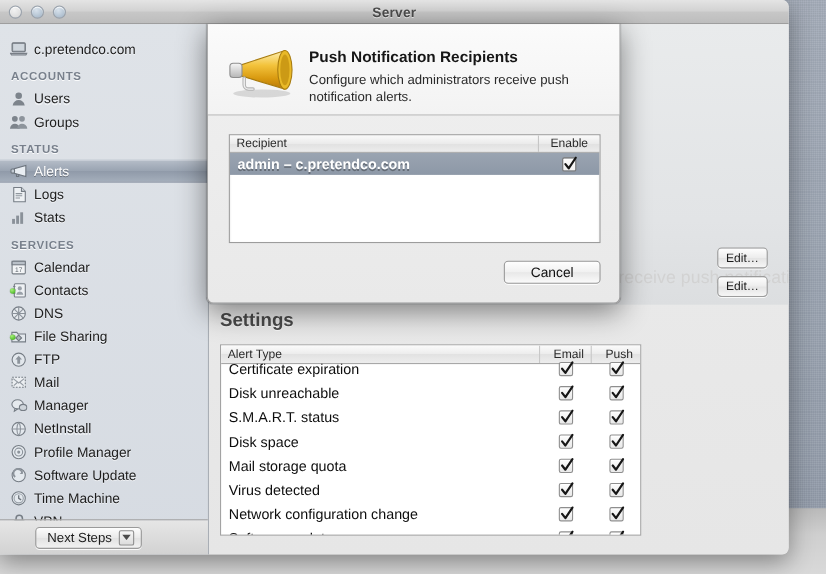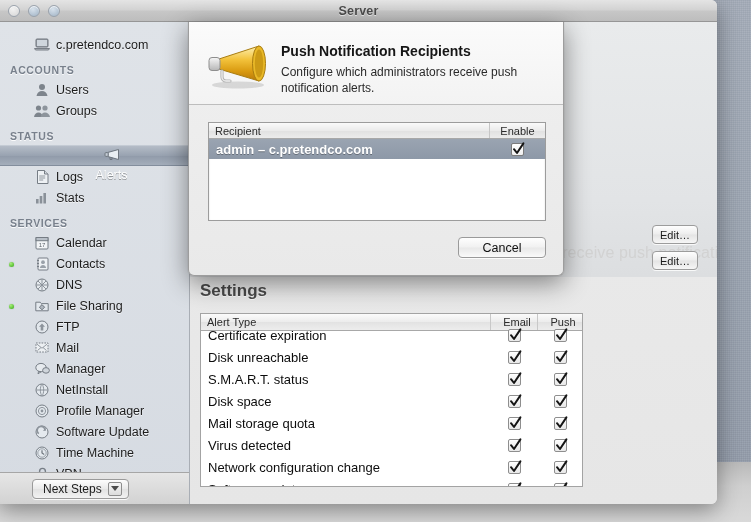--- a/index.html
+++ b/index.html
@@ -61,30 +61,30 @@
     overflow:hidden;
   }
   #sidebar-scroll { position:absolute; top:-14px; left:0; right:0; bottom:32px; }
   .sb-group-head {
     font-size:10.5px; font-weight:bold; color:#78808c;
     letter-spacing:.6px; padding:9px 0 3px 10px;
     text-shadow:0 1px 0 rgba(255,255,255,.85);
   }
   .sb-item {
     display:flex; align-items:center; gap:6px;
-    height:21px; padding-left:34px;
+    height:21px; padding-left:9px;
     font-size:12.5px; color:#1d1d1d;
     text-shadow:0 1px 0 rgba(255,255,255,.6);
     position:relative;
   }
   .sb-item.selected {
     background:linear-gradient(180deg,#b4bcc7 0%, #99a3b1 50%, #909aa9 51%, #a4aebb 100%);
     border-top:1px solid #c4cbd4;
     border-bottom:1px solid #838e9d;
-    color:#fff; text-shadow:0 1px 0 rgba(0,0,0,.35);flex-direction:column;
+    color:#fff; text-shadow:0 1px 0 rgba(0,0,0,.35);
   }
   .sb-item .dot {
     position:absolute; left:9px; top:9px;
     width:5px; height:5px; border-radius:50%;
     background:radial-gradient(circle at 35% 30%, #a8f07a, #33a812);
     box-shadow:0 0 1px rgba(0,0,0,.35);
   }
   .sb-ico {
     width:16px; height:15px; flex:0 0 16px;
     display:inline-flex; align-items:center; justify-content:center;

